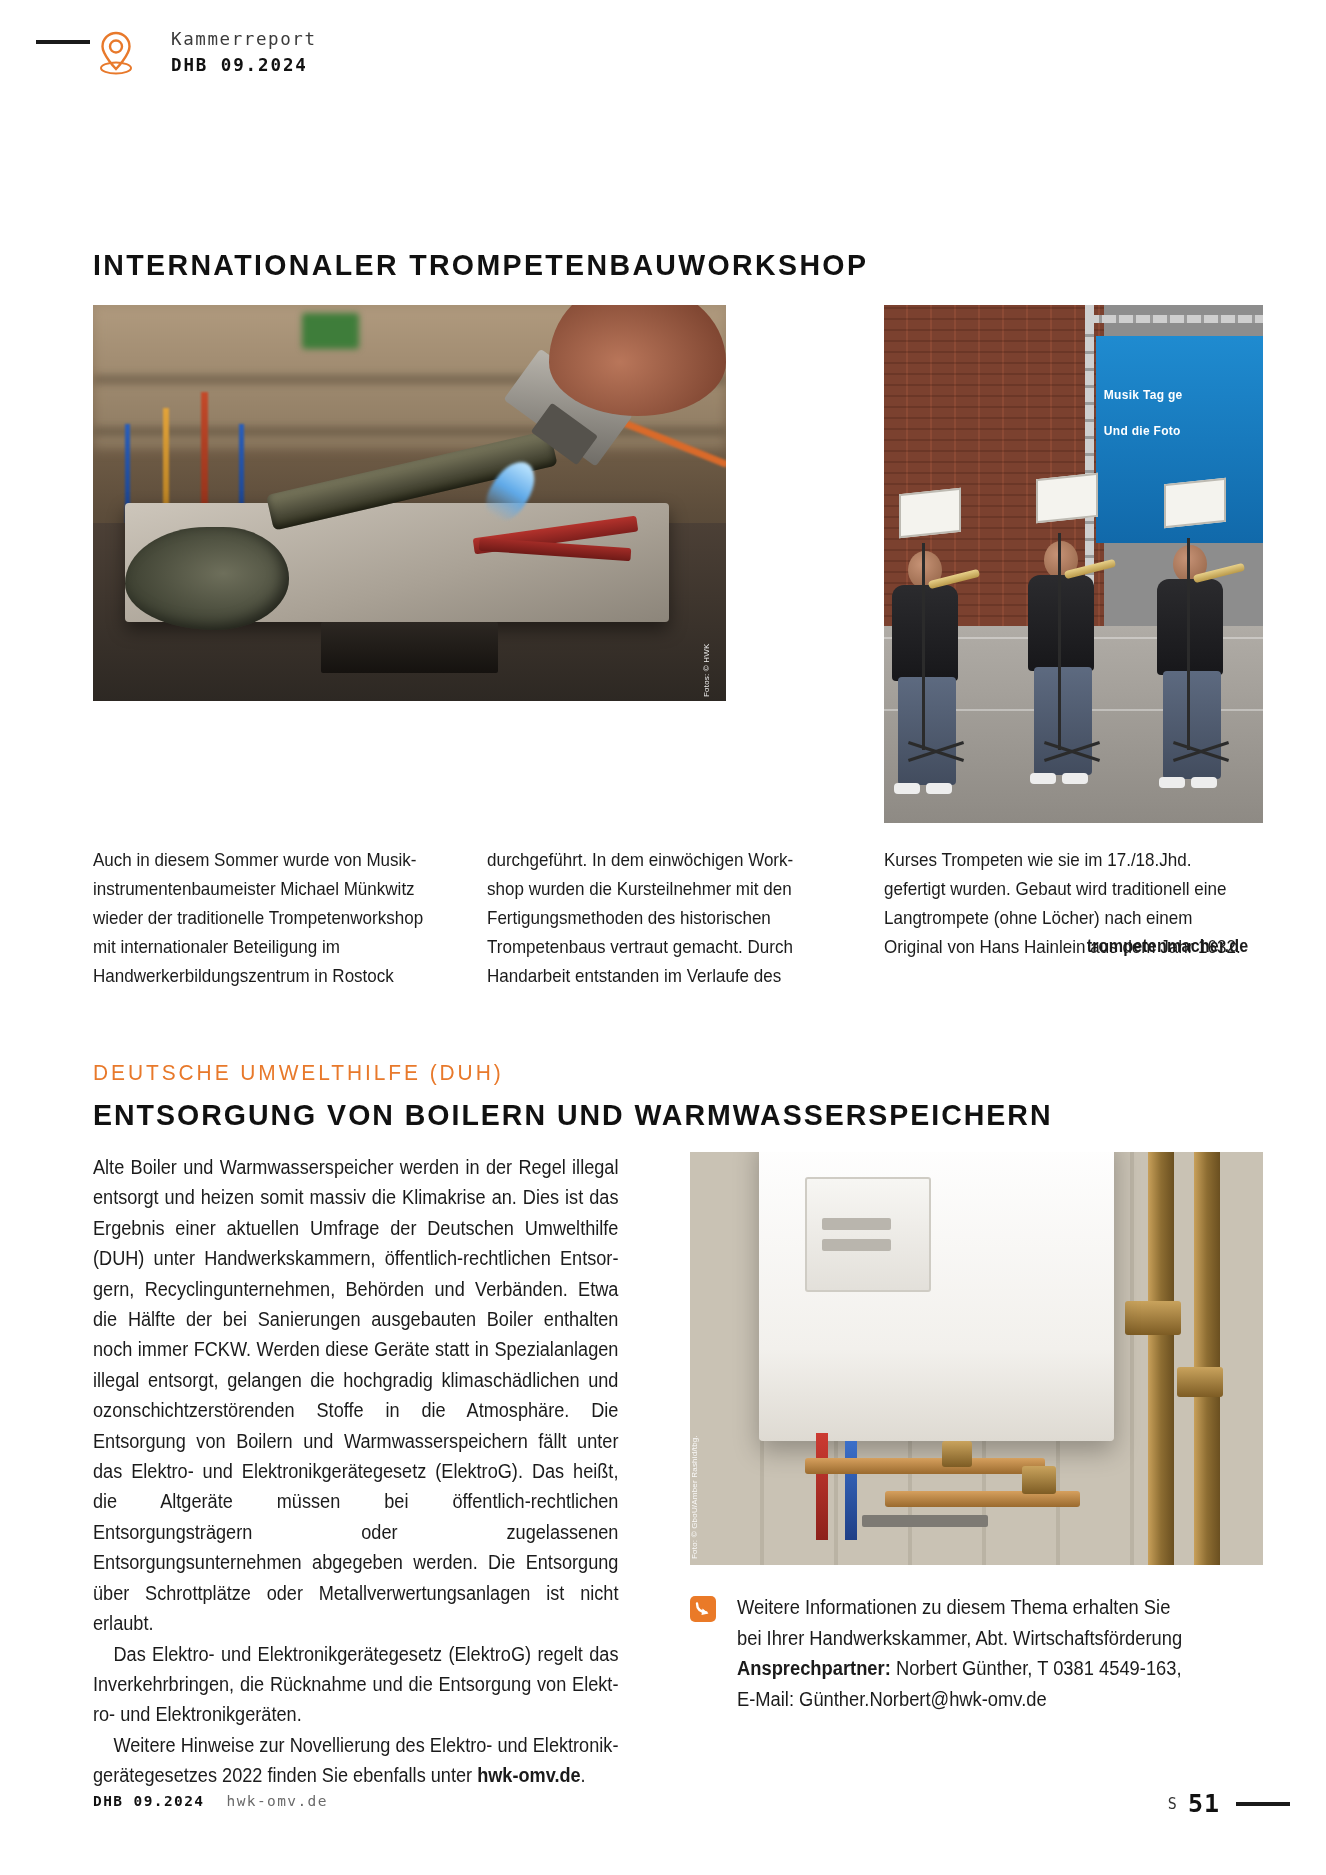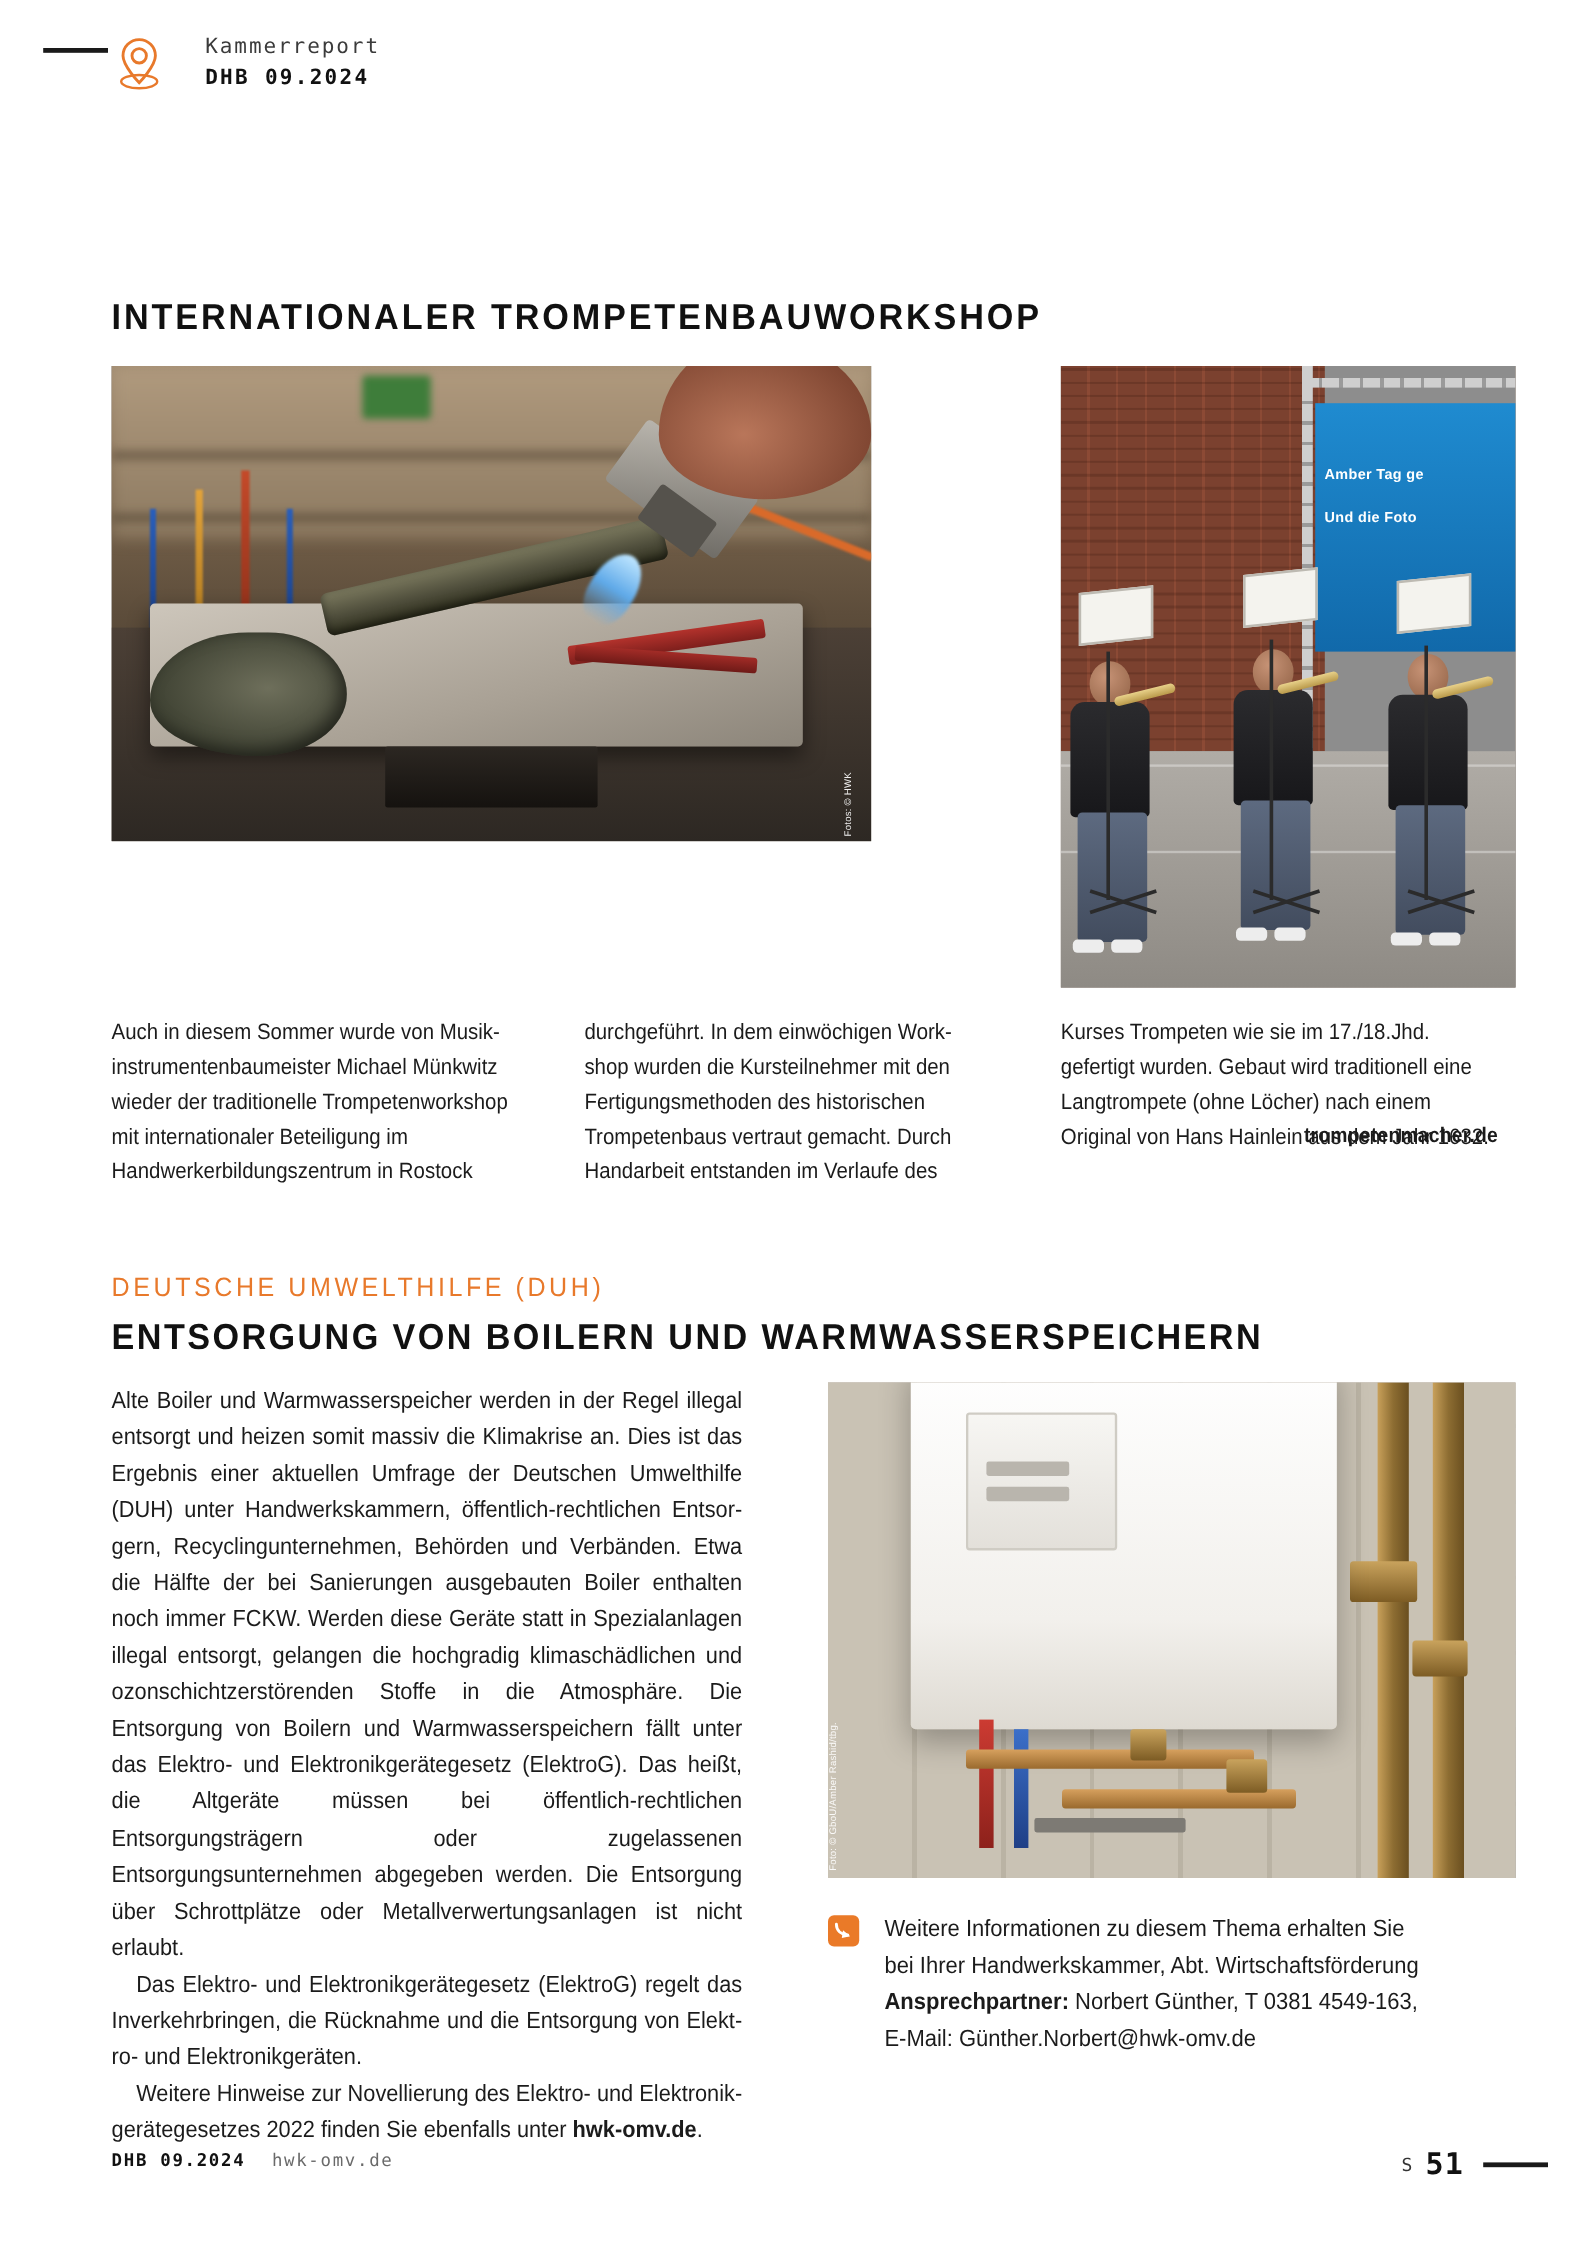--- a/index.html
+++ b/index.html
@@ -409,21 +409,21 @@
     <div class="ph1-torch"></div>
     <div class="ph1-torch2"></div>
     <div class="ph1-hand"></div>
     <div class="photo-credit" style="left:618px; bottom:4px;">Fotos: © HWK</div>
   </div>
 
   <div class="a1-photo-side">
     <div class="ph2-bg"></div>
     <div class="ph2-brick"></div>
     <div class="ph2-banner"></div>
-    <div class="ph2-bannertxt" style="left:58%; top:16%;">Amber Tag ge</div>
+    <div class="ph2-bannertxt" style="left:58%; top:16%;">Musik Tag ge</div>
     <div class="ph2-bannertxt" style="left:58%; top:23%;">Und die Foto</div>
     <div class="ph2-truss"></div>
     <div class="ph2-truss2"></div>
     <div class="ph2-floor"></div>
     <div class="ph2-floorline" style="top:64%"></div>
     <div class="ph2-floorline" style="top:78%"></div>
 
     <div class="person" style="left:2%;">
       <div class="p-head" style="left:16px; top:-210px;"></div>
       <div class="p-body" style="left:0px; top:-176px;"></div>

